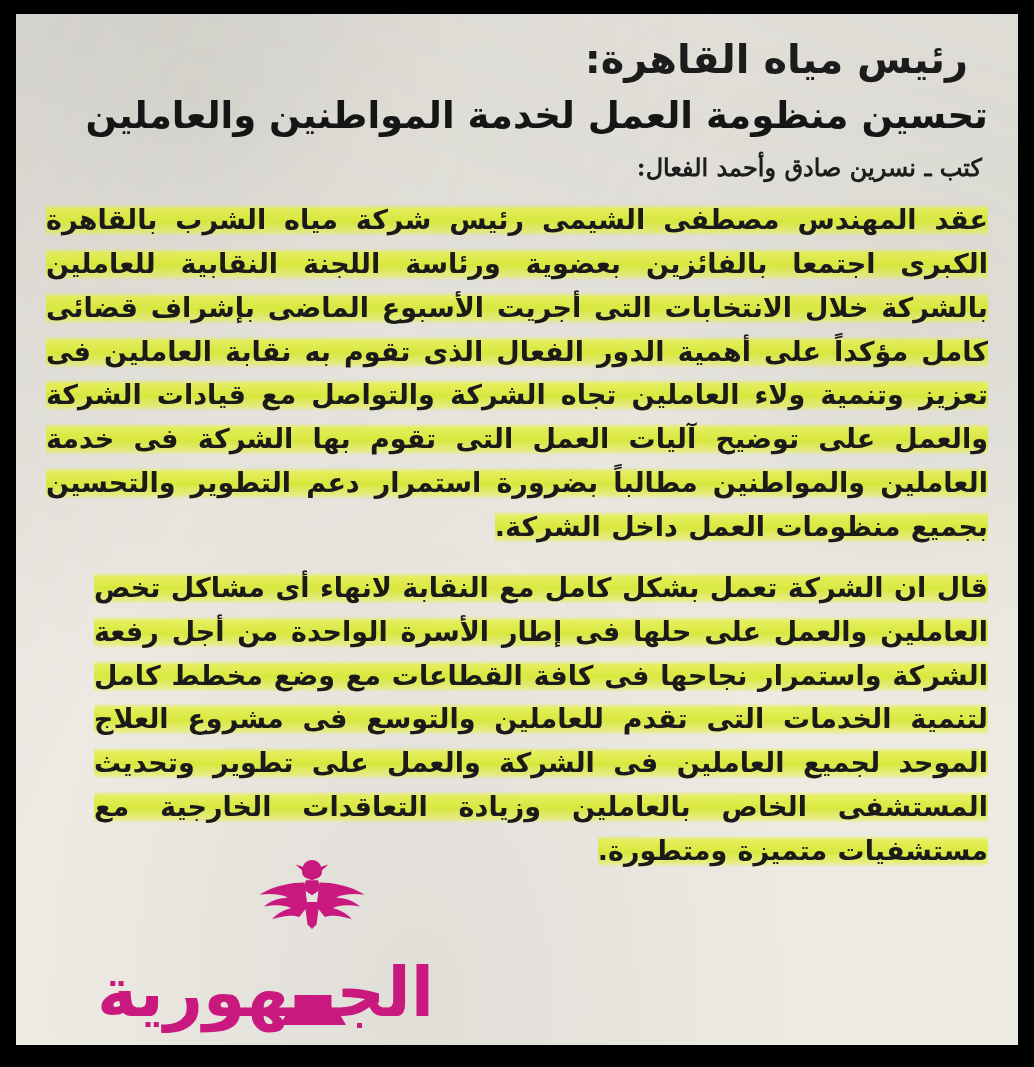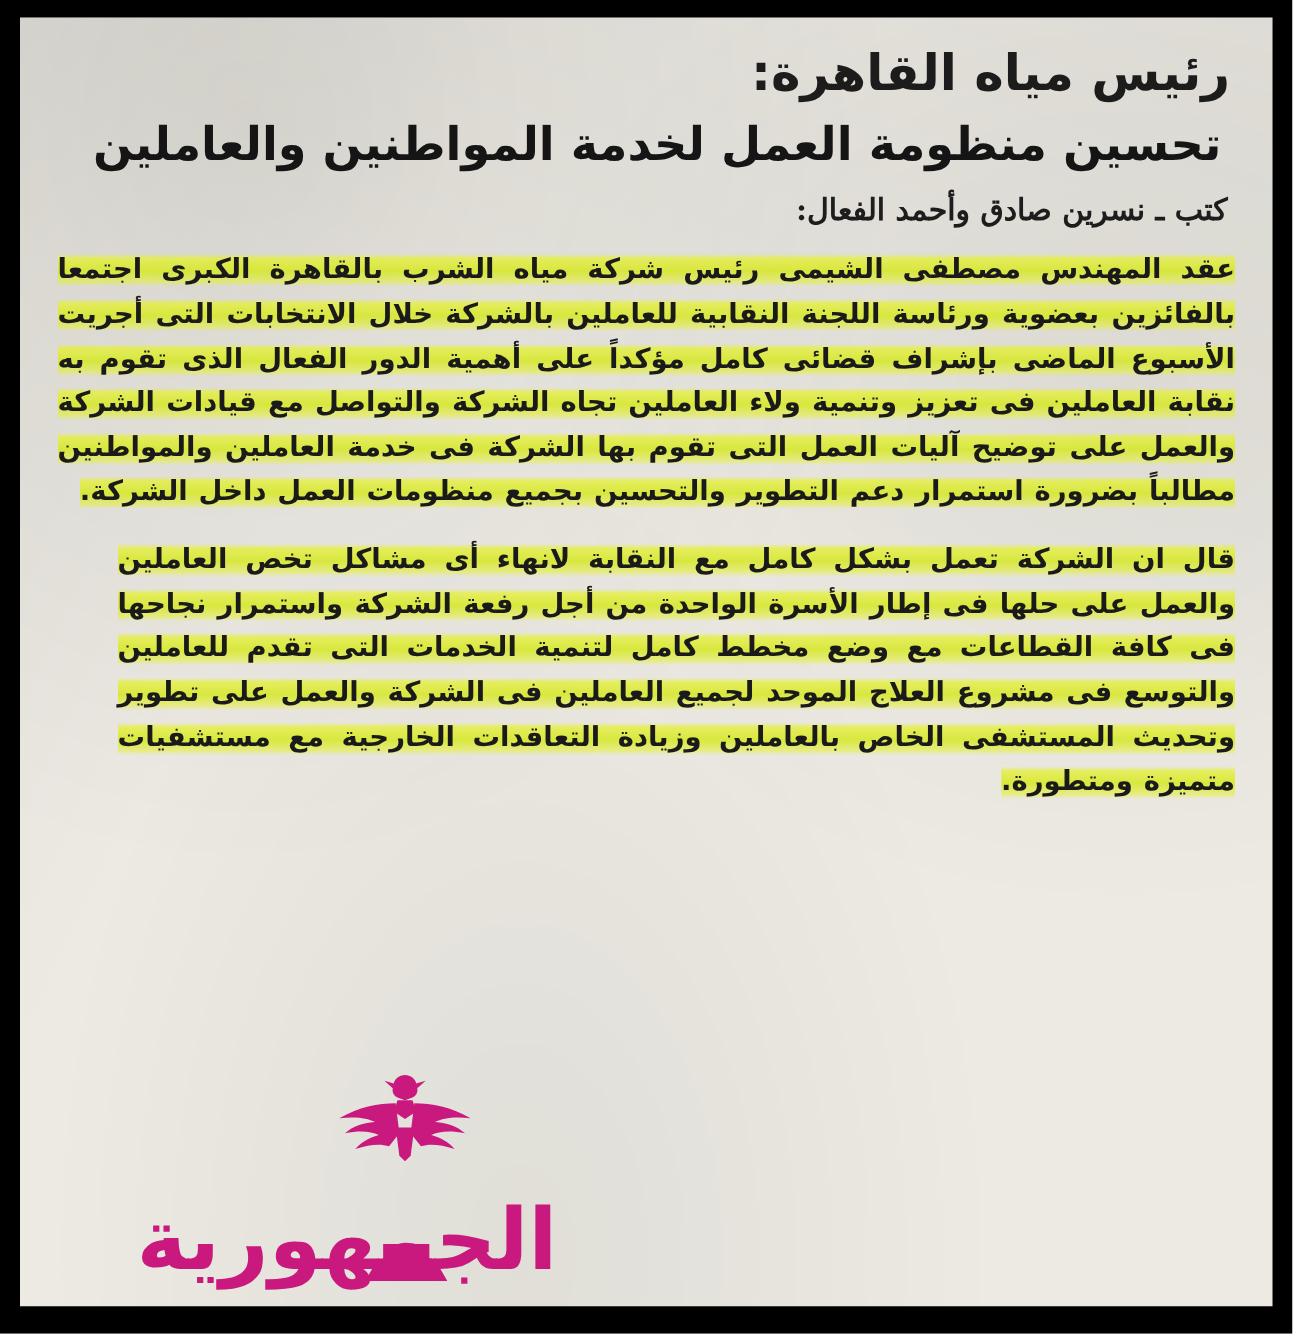--- a/index.html
+++ b/index.html
@@ -51,33 +51,33 @@
   }
 
   
   .kicker {
     font-family: "DejaVu Sans", sans-serif;
     font-weight: bold;
     font-size: 40px;
     line-height: 1.15;
     color: #1c1c1c;
     letter-spacing: -0.5px;
-    margin: 4px 4px 10px 0;
+    margin: 4px 20px 10px 0;
     position: relative;
     z-index: 2;
   }
   .headline {
     text-align: right;
     font-family: "DejaVu Sans", sans-serif;
     font-weight: bold;
     font-size: 37px;
     line-height: 1.28;
     color: #151515;
     letter-spacing: -0.8px;
-    margin: 0 11px 14px 0;
+    margin: 0 0 14px 0;
     position: relative;
     z-index: 2;
   }
   .byline {
     text-align: right;
     font-family: "DejaVu Serif", serif;
     font-weight: bold;
     font-size: 24px;
     color: #1d1d1d;
     margin: 0 6px 16px 0;
@@ -88,21 +88,21 @@
   
   .body-col {
     position: relative;
     z-index: 2;
   }
   .para {
     text-align: justify;
     text-align-last: right;
     font-family: "DejaVu Sans", sans-serif;
     font-weight: bold;
-    font-size: 22px;
+    font-size: 27px;
     line-height: 1.62;
     color: #1a1a1a;
     margin: 12px 0 18px 0;
     word-spacing: 1px;
   }
   .para:last-child { margin-bottom: 0; padding-left: 48px; }
 
   
   .hl {
     background: linear-gradient(180deg,
@@ -121,21 +121,21 @@
     position: absolute;
     left: 30px;
     bottom: 18px;
     width: 400px;
     height: 175px;
     z-index: 3;
     direction: ltr;
   }
   .logo-wrap {
     position: absolute;
-    right: 0;
+    right: 12px;
     bottom: 0;
     width: 390px;
     height: 170px;
   }
   .eagle {
     position: absolute;
     right: 62px;
     top: 0;
     width: 120px;
     height: 72px;

